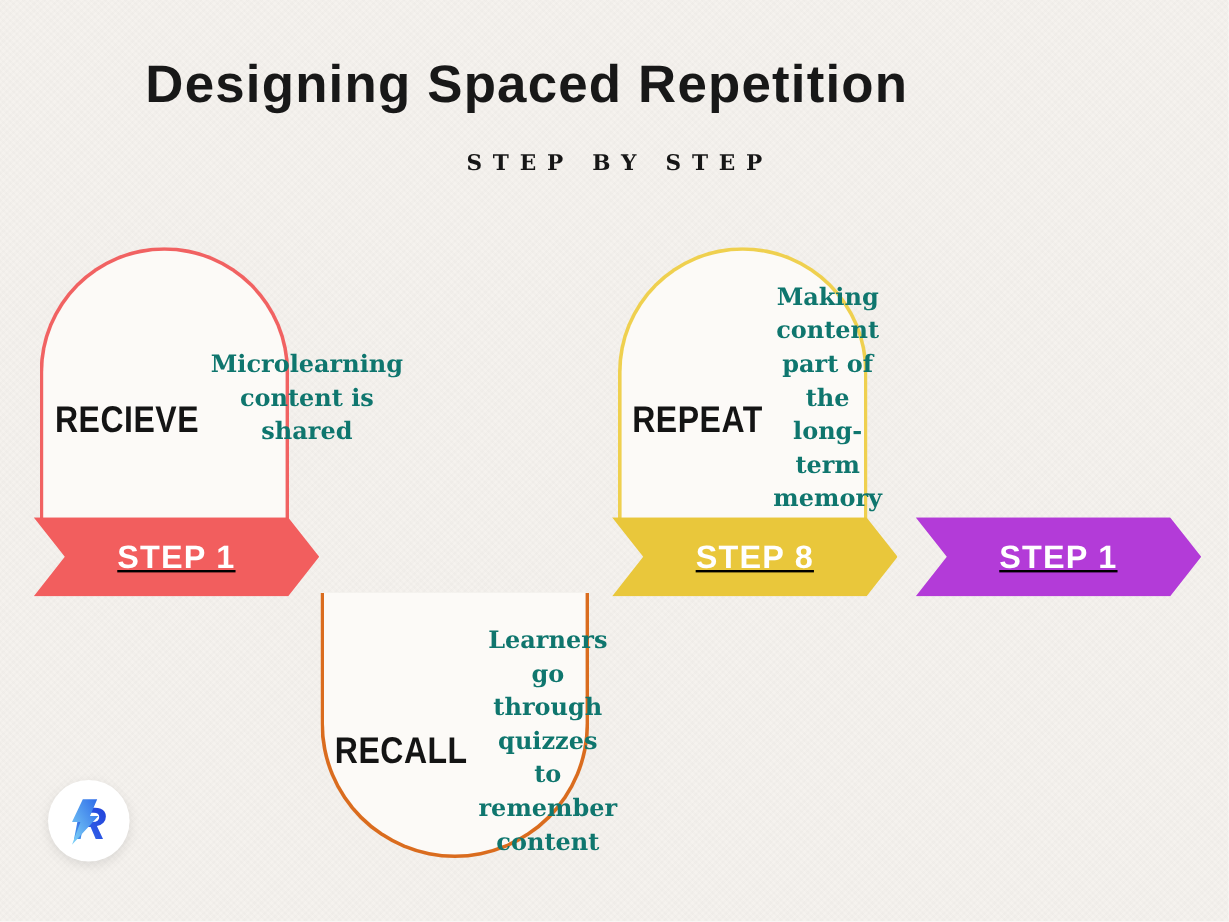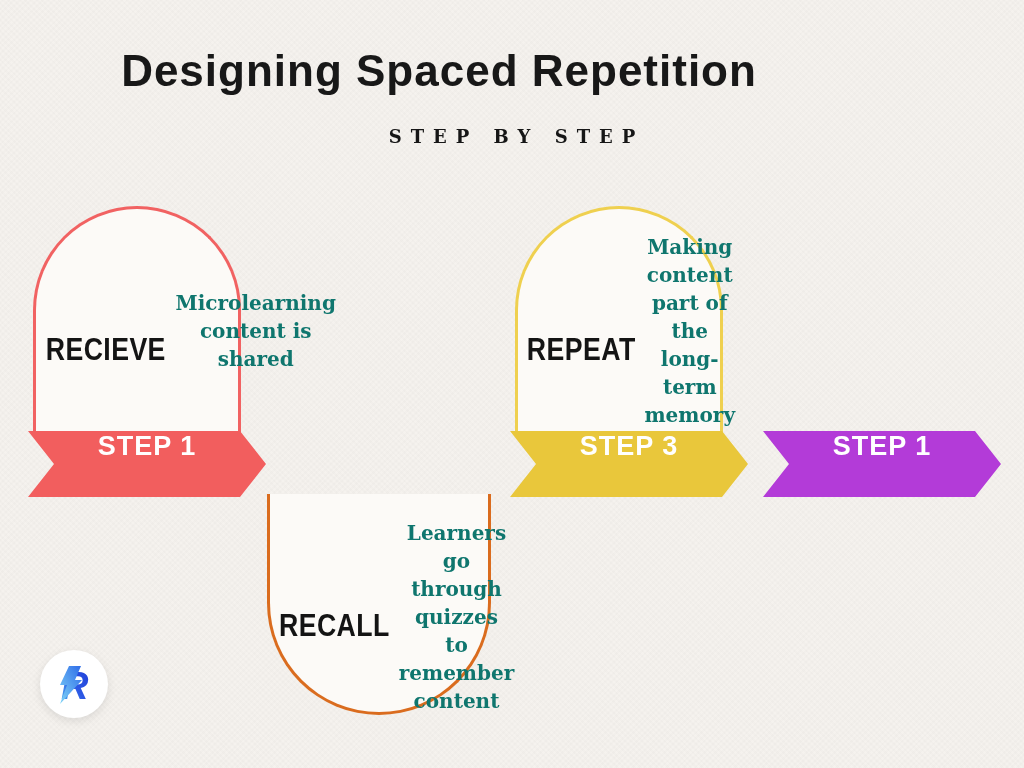--- a/index.html
+++ b/index.html
@@ -30,22 +30,22 @@
   .u0 { left: 28px; }
   .u1 { left: 273px; }
   .u2 { left: 510px; }
   .u3 { left: 763px; }
 
   .banner {
     position: absolute; top: 431px; left: 0; width: 238px; height: 66px;
     background: var(--banner);
     clip-path: polygon(0 0, 212px 0, 100% 50%, 212px 100%, 0 100%, 26px 50%);
     z-index: 3;
-    display: flex; align-items: flex-start; justify-content: center;
-    padding-left: 26px; padding-right: 26px;
+    display: flex; align-items: center; justify-content: center;
+    padding-left: 26px; padding-right: 26px; text-decoration: underline;
   }
   .banner-label {
     color: #ffffff; font-size: 27px; font-weight: 700; letter-spacing: 1px;
   }
 
   .arch {
     position: absolute; background: #fcfaf7;
     border: 3px solid var(--border); z-index: 1;
     display: flex; flex-direction: row; align-items: center;
     text-align: center;
@@ -111,21 +111,21 @@
   </div>
 
   <div class="unit u2" style="--banner: #e9c73b; --border: #efd04f;">
     <div class="arch up">
       <div class="card-title">REPEAT</div>
       <div class="card-desc">Making content
 part of the long-
 term memory</div>
     </div>
     <div class="banner">
-      <span class="banner-label">STEP 3</span>
+      <span class="banner-label">STEP 8</span>
     </div>
   </div>
 
   <div class="unit u3" style="--banner: #b33bd8; --border: #b248de;">
     <div class="banner">
       <span class="banner-label">STEP 1</span>
     </div>
   </div>
 
   <div class="logo">

